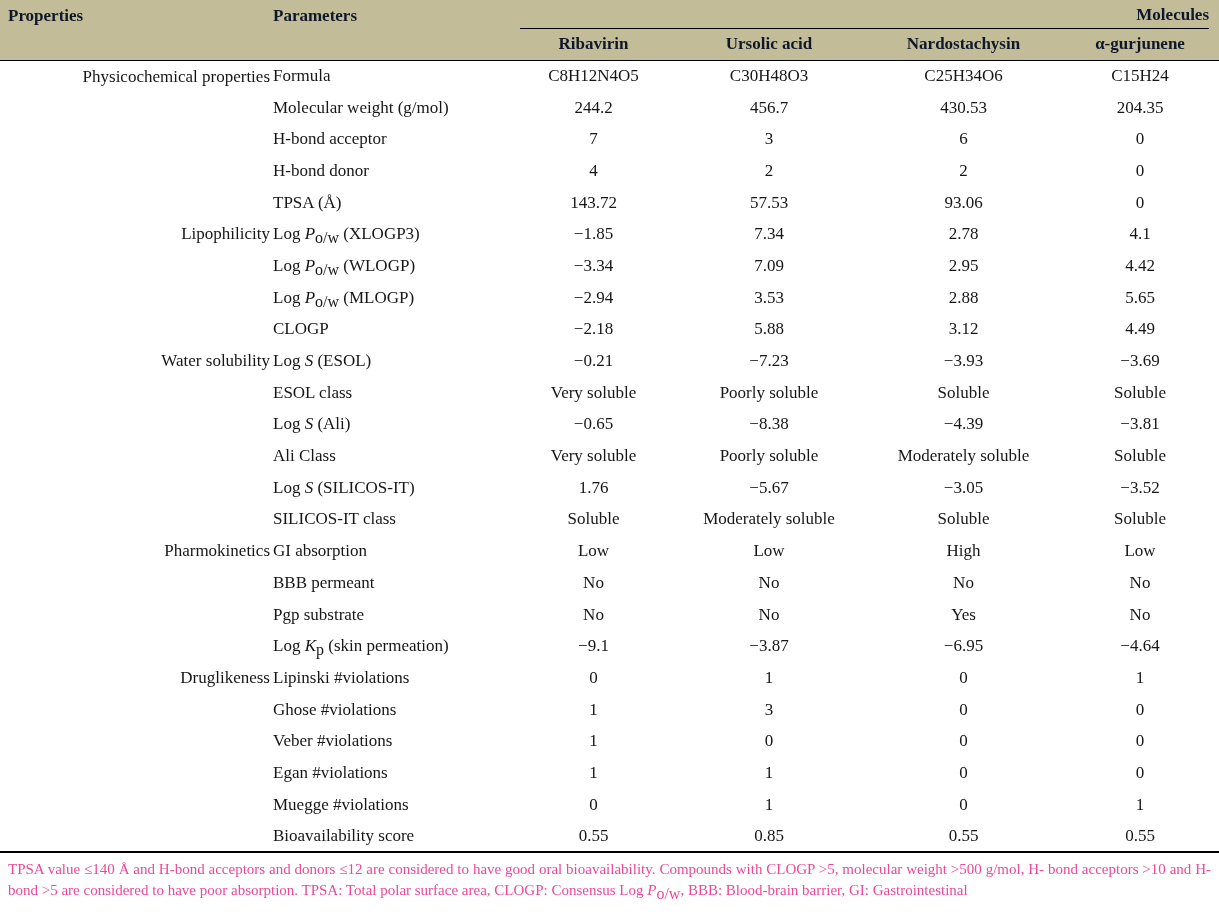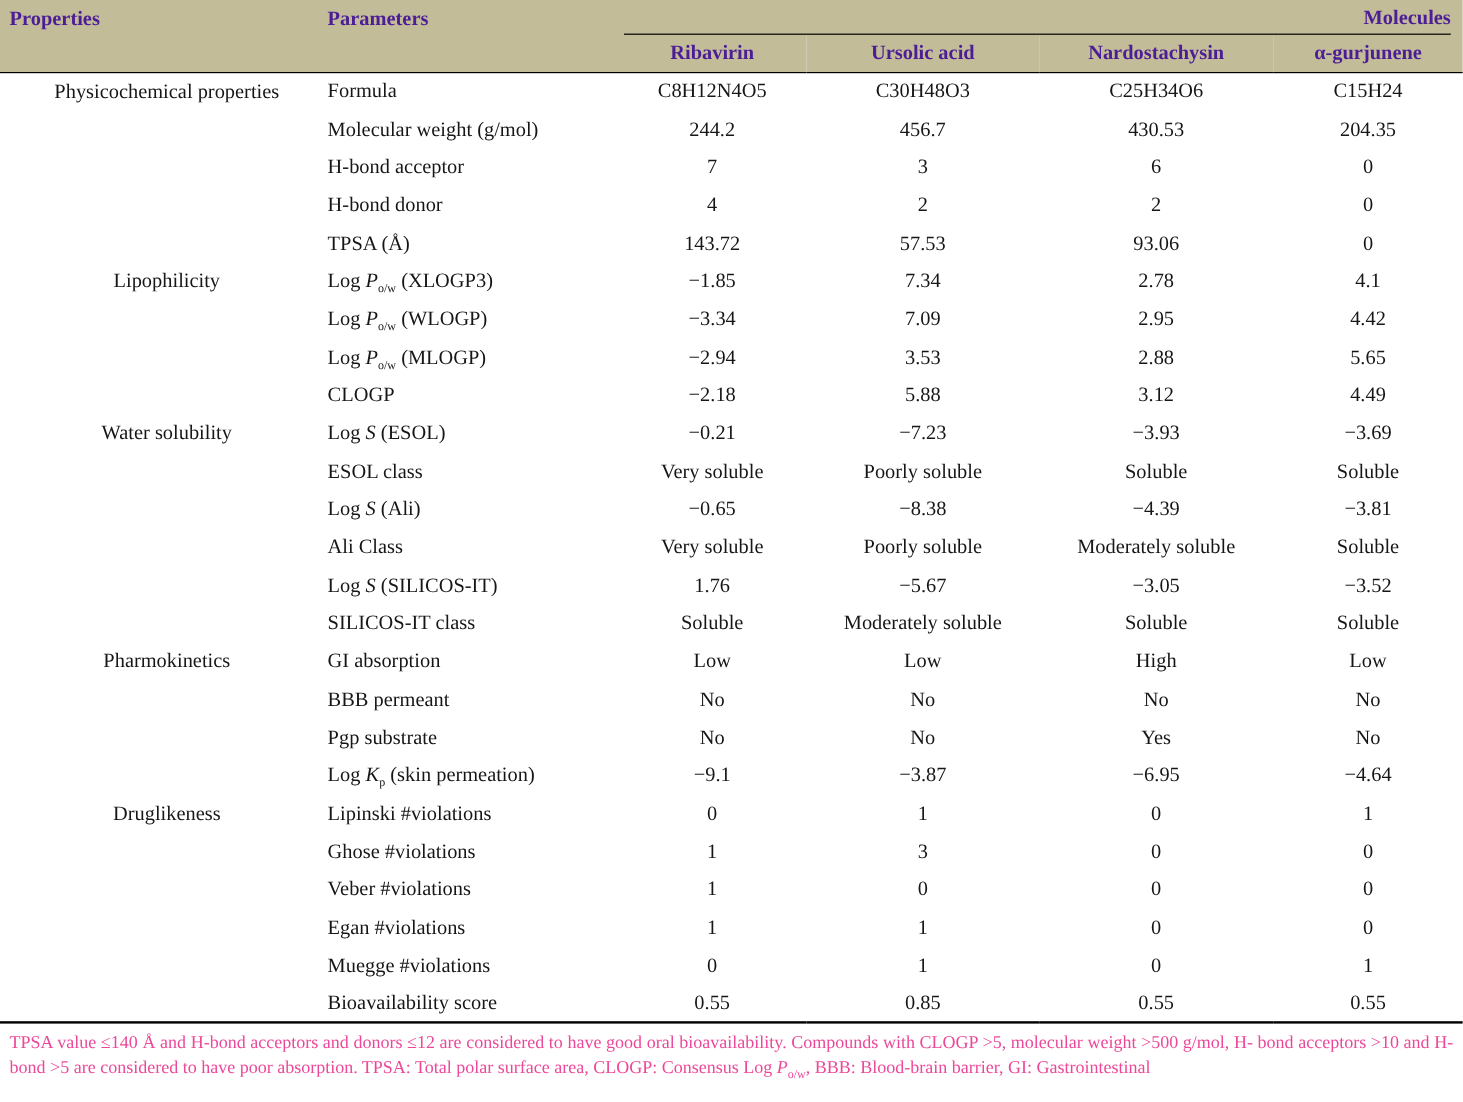--- a/index.html
+++ b/index.html
@@ -14,21 +14,21 @@
   table.props-table {
     border-collapse: collapse;
     table-layout: fixed;
     width: 1219px;
     border-bottom: 2px solid #000;
   }
   thead th {
     background: #c2bc98;
     font-weight: bold;
     font-size: 17px;
-    color: #4c1d95;
+    color: #0f172a;
   }
   th.th-prop {
     text-align: left; vertical-align: top;
     padding: 6px 0 0 8px;
   }
   th.th-param {
     text-align: left; vertical-align: top;
     padding: 6px 0 0 3px;
   }
   th.th-mol { vertical-align: top; padding: 0; height: 30px; }
@@ -47,27 +47,27 @@
   th.th-prop, th.th-param, tr.hrow2 th { border-bottom: 1.5px solid #000; }
   tbody td {
     height: 31.7px;
     font-size: 17px;
     vertical-align: middle;
     padding: 0;
     white-space: nowrap;
   }
   td.prop {
     vertical-align: top;
-    text-align: center;
+    text-align: right;
     padding: 6px 0 0 8px;
   }
   td.param { text-align: left; padding-left: 3px; }
   td.val   { text-align: center; }
   .seg-i { font-style: italic; }
-  sub.seg-s { font-size: 10px; line-height: 0; }
+  sub.seg-s { font-size: 16px; line-height: 0; }
   .footnote {
     padding: 6px 8px 0 8px;
     font-size: 15px;
     line-height: 20.5px;
     text-align: justify;
     color: #ec4899;
   }
 </style>
 </head>
 <body>

